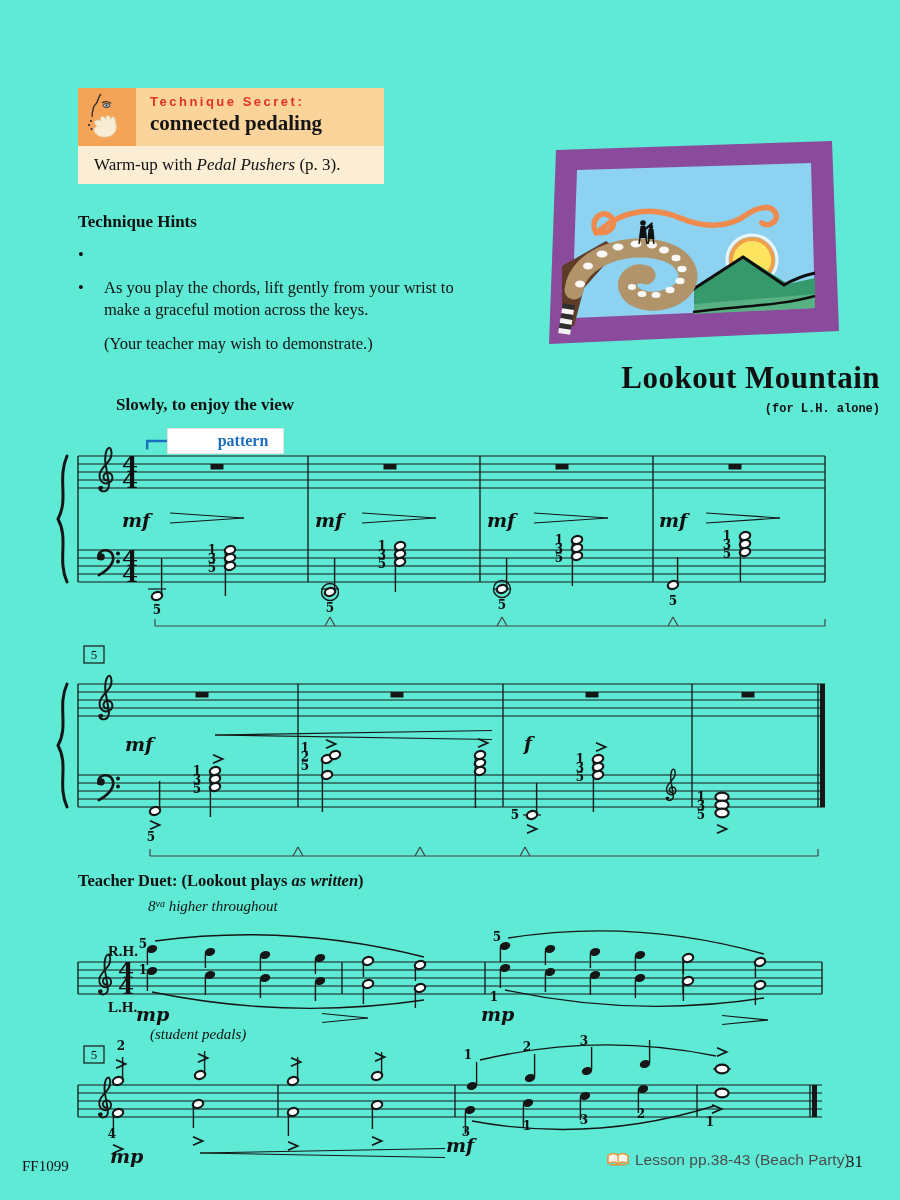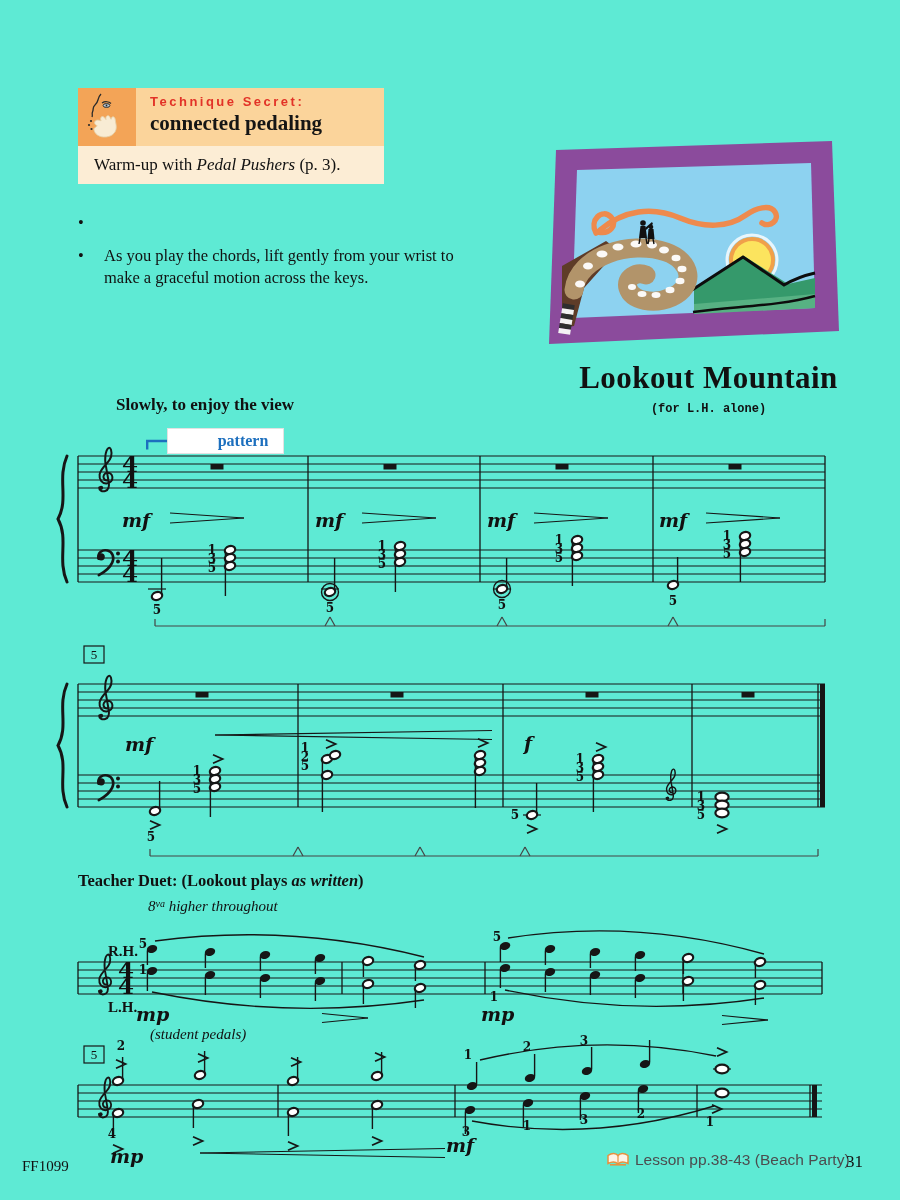--- a/index.html
+++ b/index.html
@@ -16,21 +16,21 @@
   #tech-line2{font-family:"Liberation Serif",serif;font-weight:bold;font-size:21px;color:#151515;margin-top:2px;}
   #tech-sub{background:#FCEDD5;height:38px;line-height:38px;padding-left:16px;font-size:17px;}
   
   #hints{left:78px;top:212px;width:408px;font-size:16.5px;}
   #hints h3{margin:0 0 12px 0;font-size:17px;}
   .bullet-row{display:flex;margin-bottom:11px;line-height:1.32;}
   .bullet-dot{width:26px;flex:0 0 26px;}
   #hints-note{padding-left:26px;margin-top:14px;}
   
   #illus{left:544px;top:138px;}
-  #piece-title{left:516px;top:360px;width:385px;text-align:center;}
+  #piece-title{left:495px;top:360px;width:385px;text-align:right;}
   #piece-title h1{margin:0;font-size:31px;font-weight:bold;letter-spacing:.5px;}
   #piece-sub{font-family:Liberation Mono, monospace;font-weight:bold;font-size:12px;margin-top:6px;}
   #tempo{left:116px;top:395px;font-weight:bold;font-size:17px;}
   #pattern-label{left:167px;top:428px;width:80px;height:24px;background:#fff;border:1px solid #e2e2e2;
                  text-align:center;line-height:24px;font-weight:bold;font-size:16px;color:#1C6FBE;padding-left:35px;}
   
   #duet-head{left:78px;top:871px;font-size:16.5px;font-weight:bold;}
   #duet-head .it{font-style:italic;}
   
   #catalog{left:22px;top:1158px;font-size:15px;}
@@ -62,27 +62,29 @@
       </div>
       <div id="tech-titles">
         <div id="tech-line1">Technique Secret:</div>
         <div id="tech-line2">connected pedaling</div>
       </div>
     </div>
     <div id="tech-sub"><span>Warm-up with </span><i>Pedal Pushers</i><span> (p. 3).</span></div>
   </div>
 
   <div class="abs" id="hints">
+    <h3>Technique Hints</h3>
     <div class="bullet-row">
       <span class="bullet-dot">•</span>
     </div>
     <div class="bullet-row">
       <span class="bullet-dot">•</span>
       <span>As you play the chords, lift gently from your wrist to make a graceful motion across the keys.</span>
     </div>
+    <div id="hints-note">(Your teacher may wish to demonstrate.)</div>
   </div>
 
   <div class="abs" id="illus">
     <svg width="300" height="212" viewBox="0 0 300 212">
       <polygon points="12,12 288,3 295,193 5,206" fill="#8B4B9C"></polygon>
       <polygon points="33,32 267,25 271,170 28,180" fill="#8DD2F0"></polygon>
       <path d="M52,95 C45,82 58,70 67,79 C74,86 66,97 54,94" stroke="#EE8A4D" stroke-width="5.5" fill="none" stroke-linecap="round"></path>
       <path d="M56,92 C80,72 108,68 136,80 C160,90 184,90 202,77 C212,70 226,66 231,74 C236,82 226,90 218,85" stroke="#EE8A4D" stroke-width="5.5" fill="none" stroke-linecap="round"></path>
       <circle cx="208" cy="122" r="25" fill="none" stroke="#ffffff" stroke-width="3" opacity="0.8"></circle>
       <circle cx="208" cy="122" r="21" fill="#FCE45E" stroke="#F0A04A" stroke-width="4"></circle>

